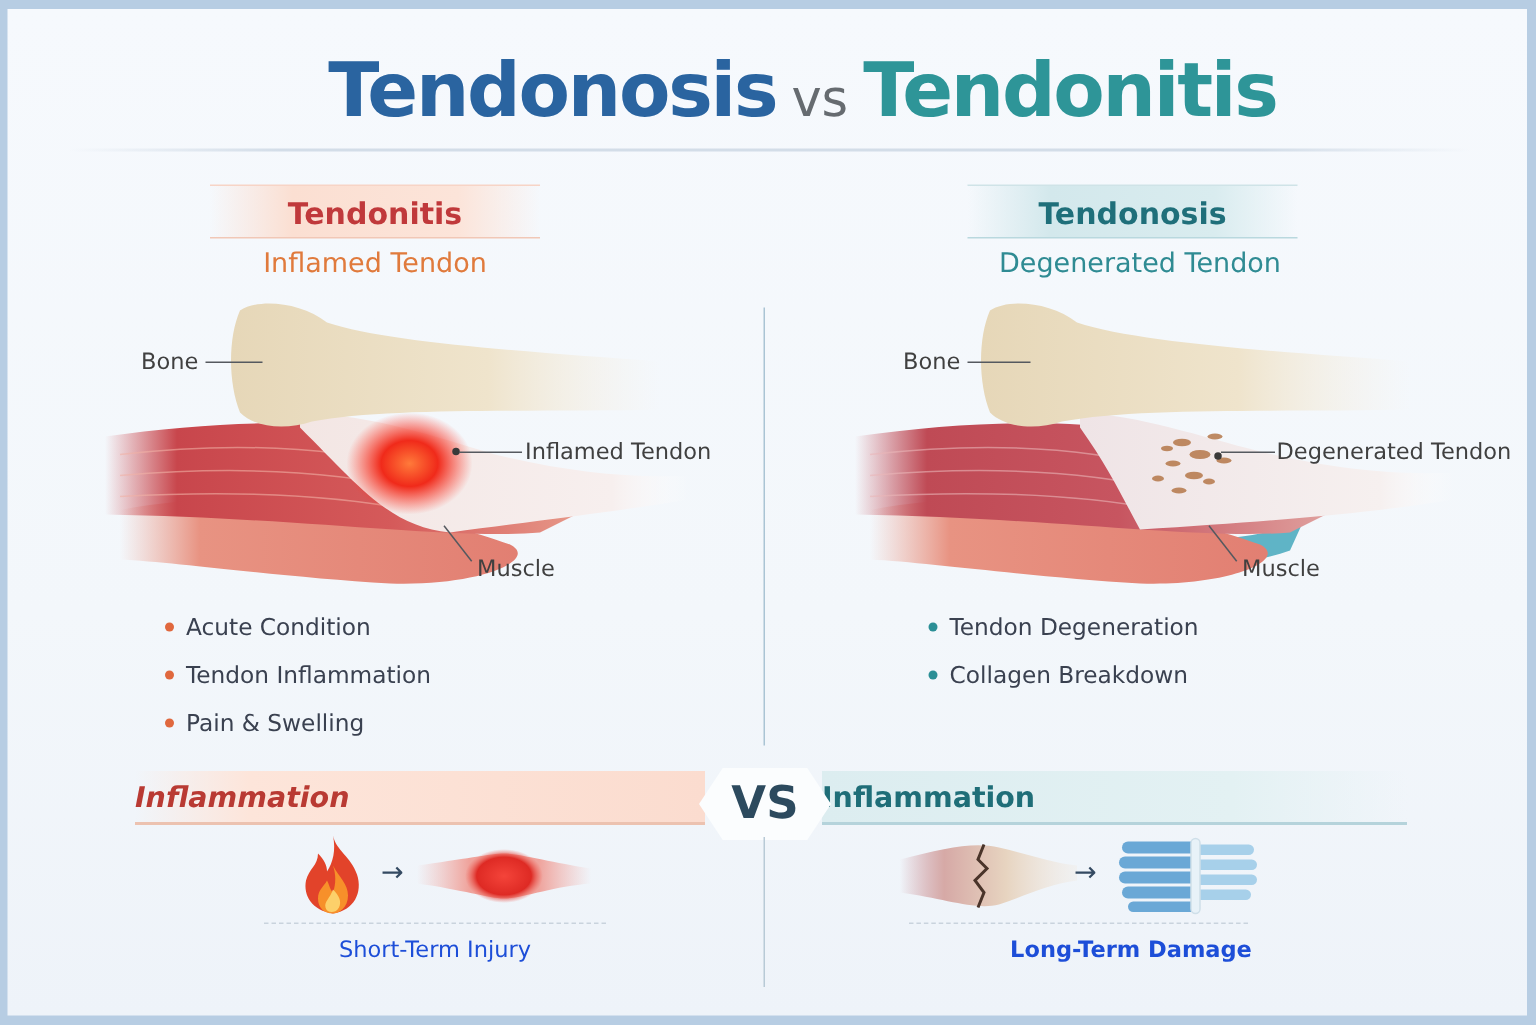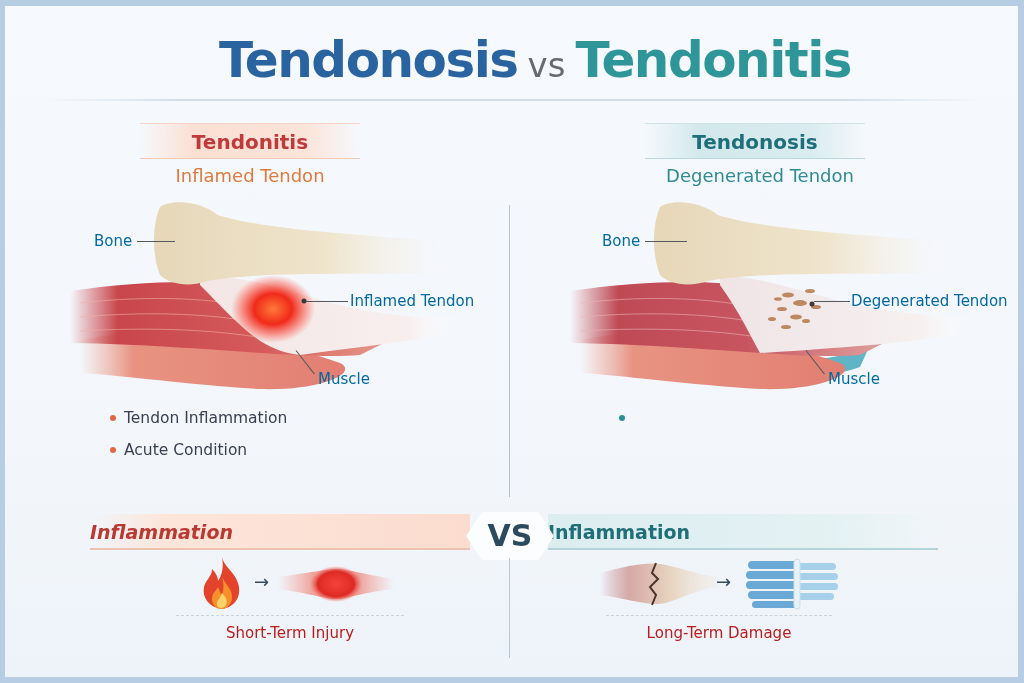--- a/index.html
+++ b/index.html
@@ -44,21 +44,21 @@
   }
   .panel-sub.left { left: 140px; width: 220px; color: #e07a3c; }
   .panel-sub.right { left: 645px; width: 230px; color: #2f8b93; }
 
   .illus { position: absolute; top: 195px; width: 440px; height: 200px; }
   .illus.left { left: 60px; }
   .illus.right { left: 560px; }
   .illus svg { width: 100%; height: 100%; }
 
   .label {
-    position: absolute; font-size: 15px; color: #0369a1; line-height: 18px; white-space: nowrap;
+    position: absolute; font-size: 15px; color: #404040; line-height: 18px; white-space: nowrap;
   }
   .leader { position: absolute; background: #55595f; height: 1px; }
 
   .divider {
     position: absolute; left: 509px; top: 205px; width: 1px; height: 292px; background: #aac4d4;
   }
   .divider2 {
     position: absolute; left: 509px; top: 558px; width: 1px; height: 100px; background: #b8cad6;
   }
   .bullets { position: absolute; list-style: none; }
@@ -93,21 +93,21 @@
     clip-path: polygon(18% 0, 82% 0, 100% 50%, 82% 100%, 18% 100%, 0 50%);
     color: #2c4a5e; font-weight: bold; font-size: 30px; text-align: center; line-height: 48px;
   }
   .mini { position: absolute; top: 555px; height: 56px; }
   .arrow { position: absolute; font-size: 18px; color: #344a62; }
   .dash-rule {
     position: absolute; top: 615px; height: 1px;
     border-top: 1px dashed #c9d3dd;
   }
   .caption {
-    position: absolute; top: 622px; font-size: 15px; color: #b91c1c; text-align: center; line-height: 22px;
+    position: absolute; top: 622px; font-size: 15px; color: #1d4ed8; text-align: center; line-height: 22px;
   }
 </style>
 </head>
 <body>
 
 <div class="frame"></div>
 
 <div class="title">
   <span class="t1">Tendonosis</span><span class="vs">vs</span><span class="t2">Tendonitis</span>
 </div>
@@ -160,22 +160,23 @@
   </svg>
 </div>
 <span class="label" style="left:94px; top:232px;">Bone</span>
 <div class="leader" style="left:137px; top:241px; width:38px;"></div>
 <span class="label" style="left:350px; top:292px;">Inflamed Tendon</span>
 <div class="leader" style="left:306px; top:301px; width:42px;"></div>
 <span class="label" style="left:318px; top:370px;">Muscle</span>
 <div class="leader" style="left:296px; top:350px; width:30px; transform:rotate(52deg); transform-origin:left center;"></div>
 
 <ul class="bullets left">
+  <li><span class="dot"></span><span>Acute Condition</span></li>
   <li><span class="dot"></span><span>Tendon Inflammation</span></li>
-  <li><span class="dot"></span><span>Acute Condition</span></li>
+  <li><span class="dot"></span><span>Pain &amp; Swelling</span></li>
 </ul>
 
 <div class="divider"></div>
 
 <div class="panel-head right">Tendonosis</div>
 <div class="panel-sub right">Degenerated Tendon</div>
 
 <div class="illus right">
   <svg viewBox="0 0 440 200">
     <defs>
@@ -227,21 +228,22 @@
   </svg>
 </div>
 <span class="label" style="left:602px; top:232px;">Bone</span>
 <div class="leader" style="left:645px; top:241px; width:42px;"></div>
 <span class="label" style="left:851px; top:292px;">Degenerated Tendon</span>
 <div class="leader" style="left:814px; top:301px; width:36px;"></div>
 <span class="label" style="left:828px; top:370px;">Muscle</span>
 <div class="leader" style="left:806px; top:350px; width:30px; transform:rotate(52deg); transform-origin:left center;"></div>
 
 <ul class="bullets right">
-  <li><span class="dot"></span></li>
+  <li><span class="dot"></span><span>Tendon Degeneration</span></li>
+  <li><span class="dot"></span><span>Collagen Breakdown</span></li>
 </ul>
 
 <div class="band left">Inflammation</div>
 <div class="band right">Inflammation</div>
 <div class="vs-badge">VS</div>
 <div class="divider2"></div>
 
 <div class="mini" style="left:198px; width:48px;">
   <svg viewBox="0 0 48 56" width="48" height="56">
     <path d="M24 2 C26 12 36 16 40 28 C44 40 38 52 24 54 C10 52 4 42 6 32 C8 24 14 22 14 14 C18 18 20 22 20 26 C24 20 26 12 24 2 Z" fill="#e2432a"></path>
@@ -299,13 +301,13 @@
     <g fill="#a7d0ea">
       <rect x="50" y="8" width="42" height="7" rx="3.5"></rect>
         <rect x="50" y="18" width="44" height="7" rx="3.5"></rect>
       <rect x="50" y="28" width="44" height="7" rx="3.5"></rect>
         <rect x="50" y="38" width="40" height="7" rx="3.5"></rect>
     </g>
     <rect x="50" y="4" width="6" height="50" rx="3" fill="#e8f2f8" stroke="#cfdfe9"></rect>
   </svg>
 </div>
 <div class="dash-rule" style="left:606px; width:226px;"></div>
-<div class="caption" style="left:606px; width:226px;">Long-Term Damage</div>
+<div class="caption" style="left:641px; width:226px;font-weight:bold;">Long-Term Damage</div>
 
 </body></html>

